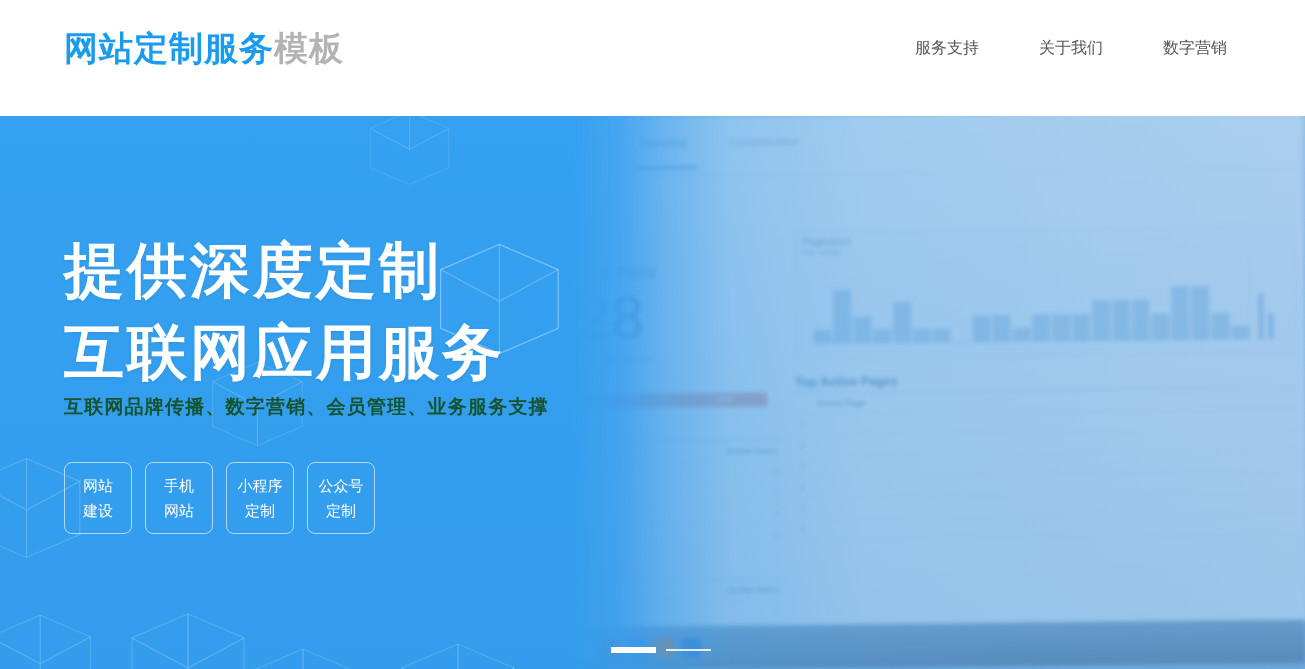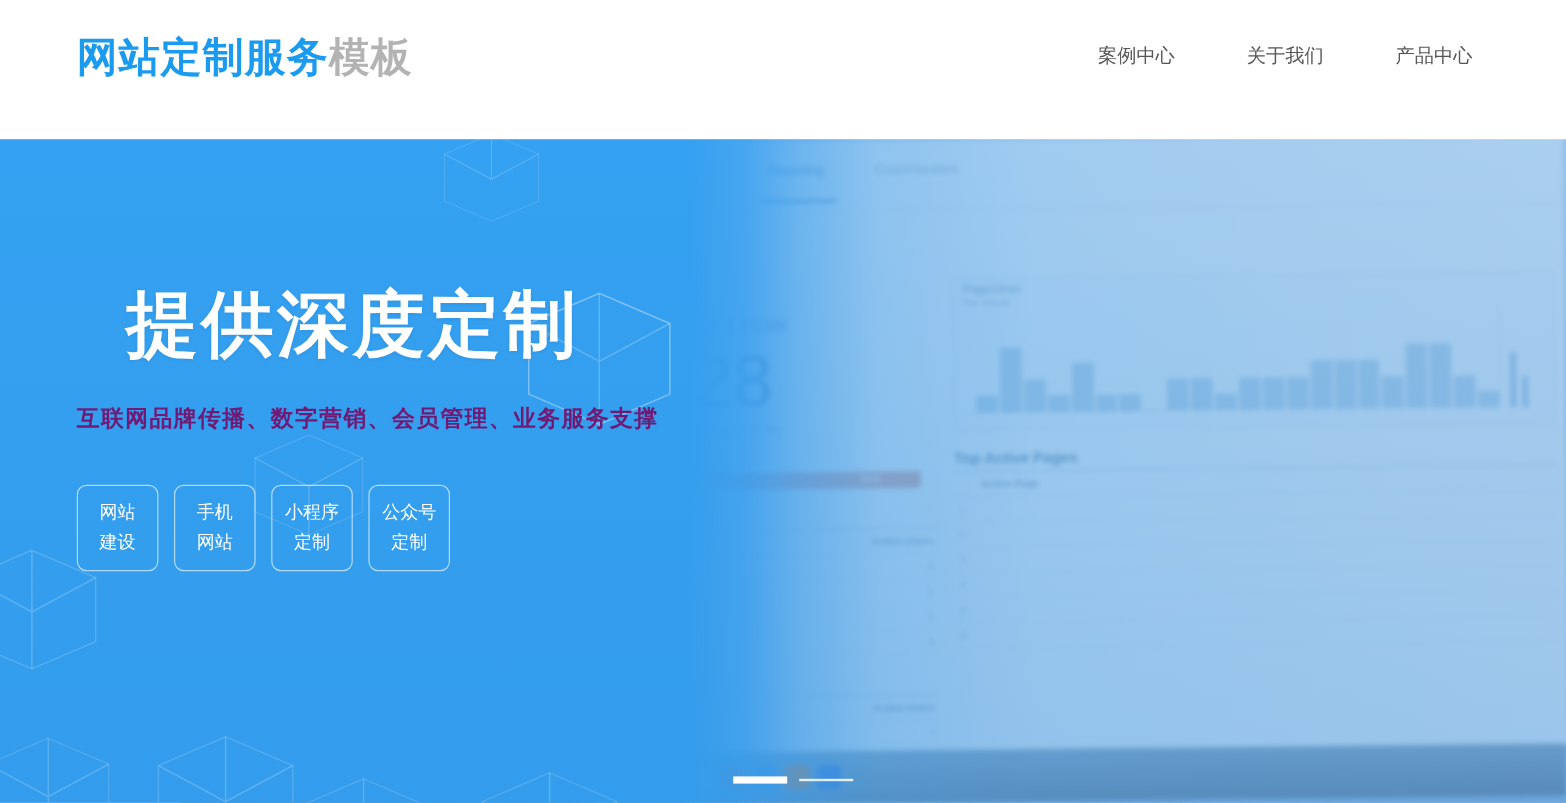--- a/index.html
+++ b/index.html
@@ -225,24 +225,24 @@
   
   .cubes { position:absolute; inset:0; pointer-events:none; }
 
   
   .hero-copy { position:absolute; left:64px; top:0; z-index:5; }
   .h-line {
     font-size:60px; font-weight:bold; color:#ffffff;
     letter-spacing:3px; line-height:82px; white-space:nowrap;
     text-shadow:0 1px 3px rgba(0,60,120,.12);
   }
-  .h-line.l1 { margin-top:134px;margin-left:41px; }
+  .h-line.l1 { margin-top:134px; }
   .h-sub {
-    margin-top:24px; font-size:19px; font-weight:bold;
-    color:#701a75; letter-spacing:1.2px; white-space:nowrap;
+    font-size:19px; font-weight:bold;
+    color:#14532d; letter-spacing:1.2px; white-space:nowrap;
   }
   .tags { margin-top:42px; display:flex; gap:13px; }
   .tag {
     width:68px; height:72px; border-radius:8px;
     border:1px solid rgba(255,255,255,.62);
     display:flex; flex-direction:column;
     align-items:center; justify-content:center;
     color:#ffffff; font-size:15px; line-height:25px;
     cursor:pointer; white-space:nowrap;
   }
@@ -258,23 +258,23 @@
 </head>
 <body>
 
 <div class="header">
 
   <div class="logo">
     <span class="lg-blue">网站定制服务</span><span class="lg-gray">模板</span>
   </div>
 
   <nav class="nav">
-    <a class="nav-item">案例中心</a>
+    <a class="nav-item">服务支持</a>
     <a class="nav-item">关于我们</a>
-    <a class="nav-item">产品中心</a>
+    <a class="nav-item">数字营销</a>
   </nav>
 </div>
 
 <div class="hero">
 
   <div class="photo">
     <div class="photo-inner">
 
       <div class="bookmarkbar">
         <span class="bm">
@@ -599,20 +599,21 @@
 
       <g transform="translate(390,10) scale(0.7)">
         <path d="M28 8 L84 32 L84 88 L28 112 L-28 88 L-28 32 Z" stroke-opacity="0.14"></path>
         <path d="M28 8 L28 62 M28 62 L84 32 M28 62 L-28 32"></path>
       </g>
     </g>
   </svg>
 
   <div class="hero-copy">
     <div class="h-line l1">提供深度定制</div>
+    <div class="h-line">互联网应用服务</div>
     <div class="h-sub">互联网品牌传播、数字营销、会员管理、业务服务支撑</div>
 
     <div class="tags">
       <div class="tag">
         <span>网站</span>
         <span>建设</span>
       </div>
       <div class="tag">
         <span>手机</span>
         <span>网站</span>

